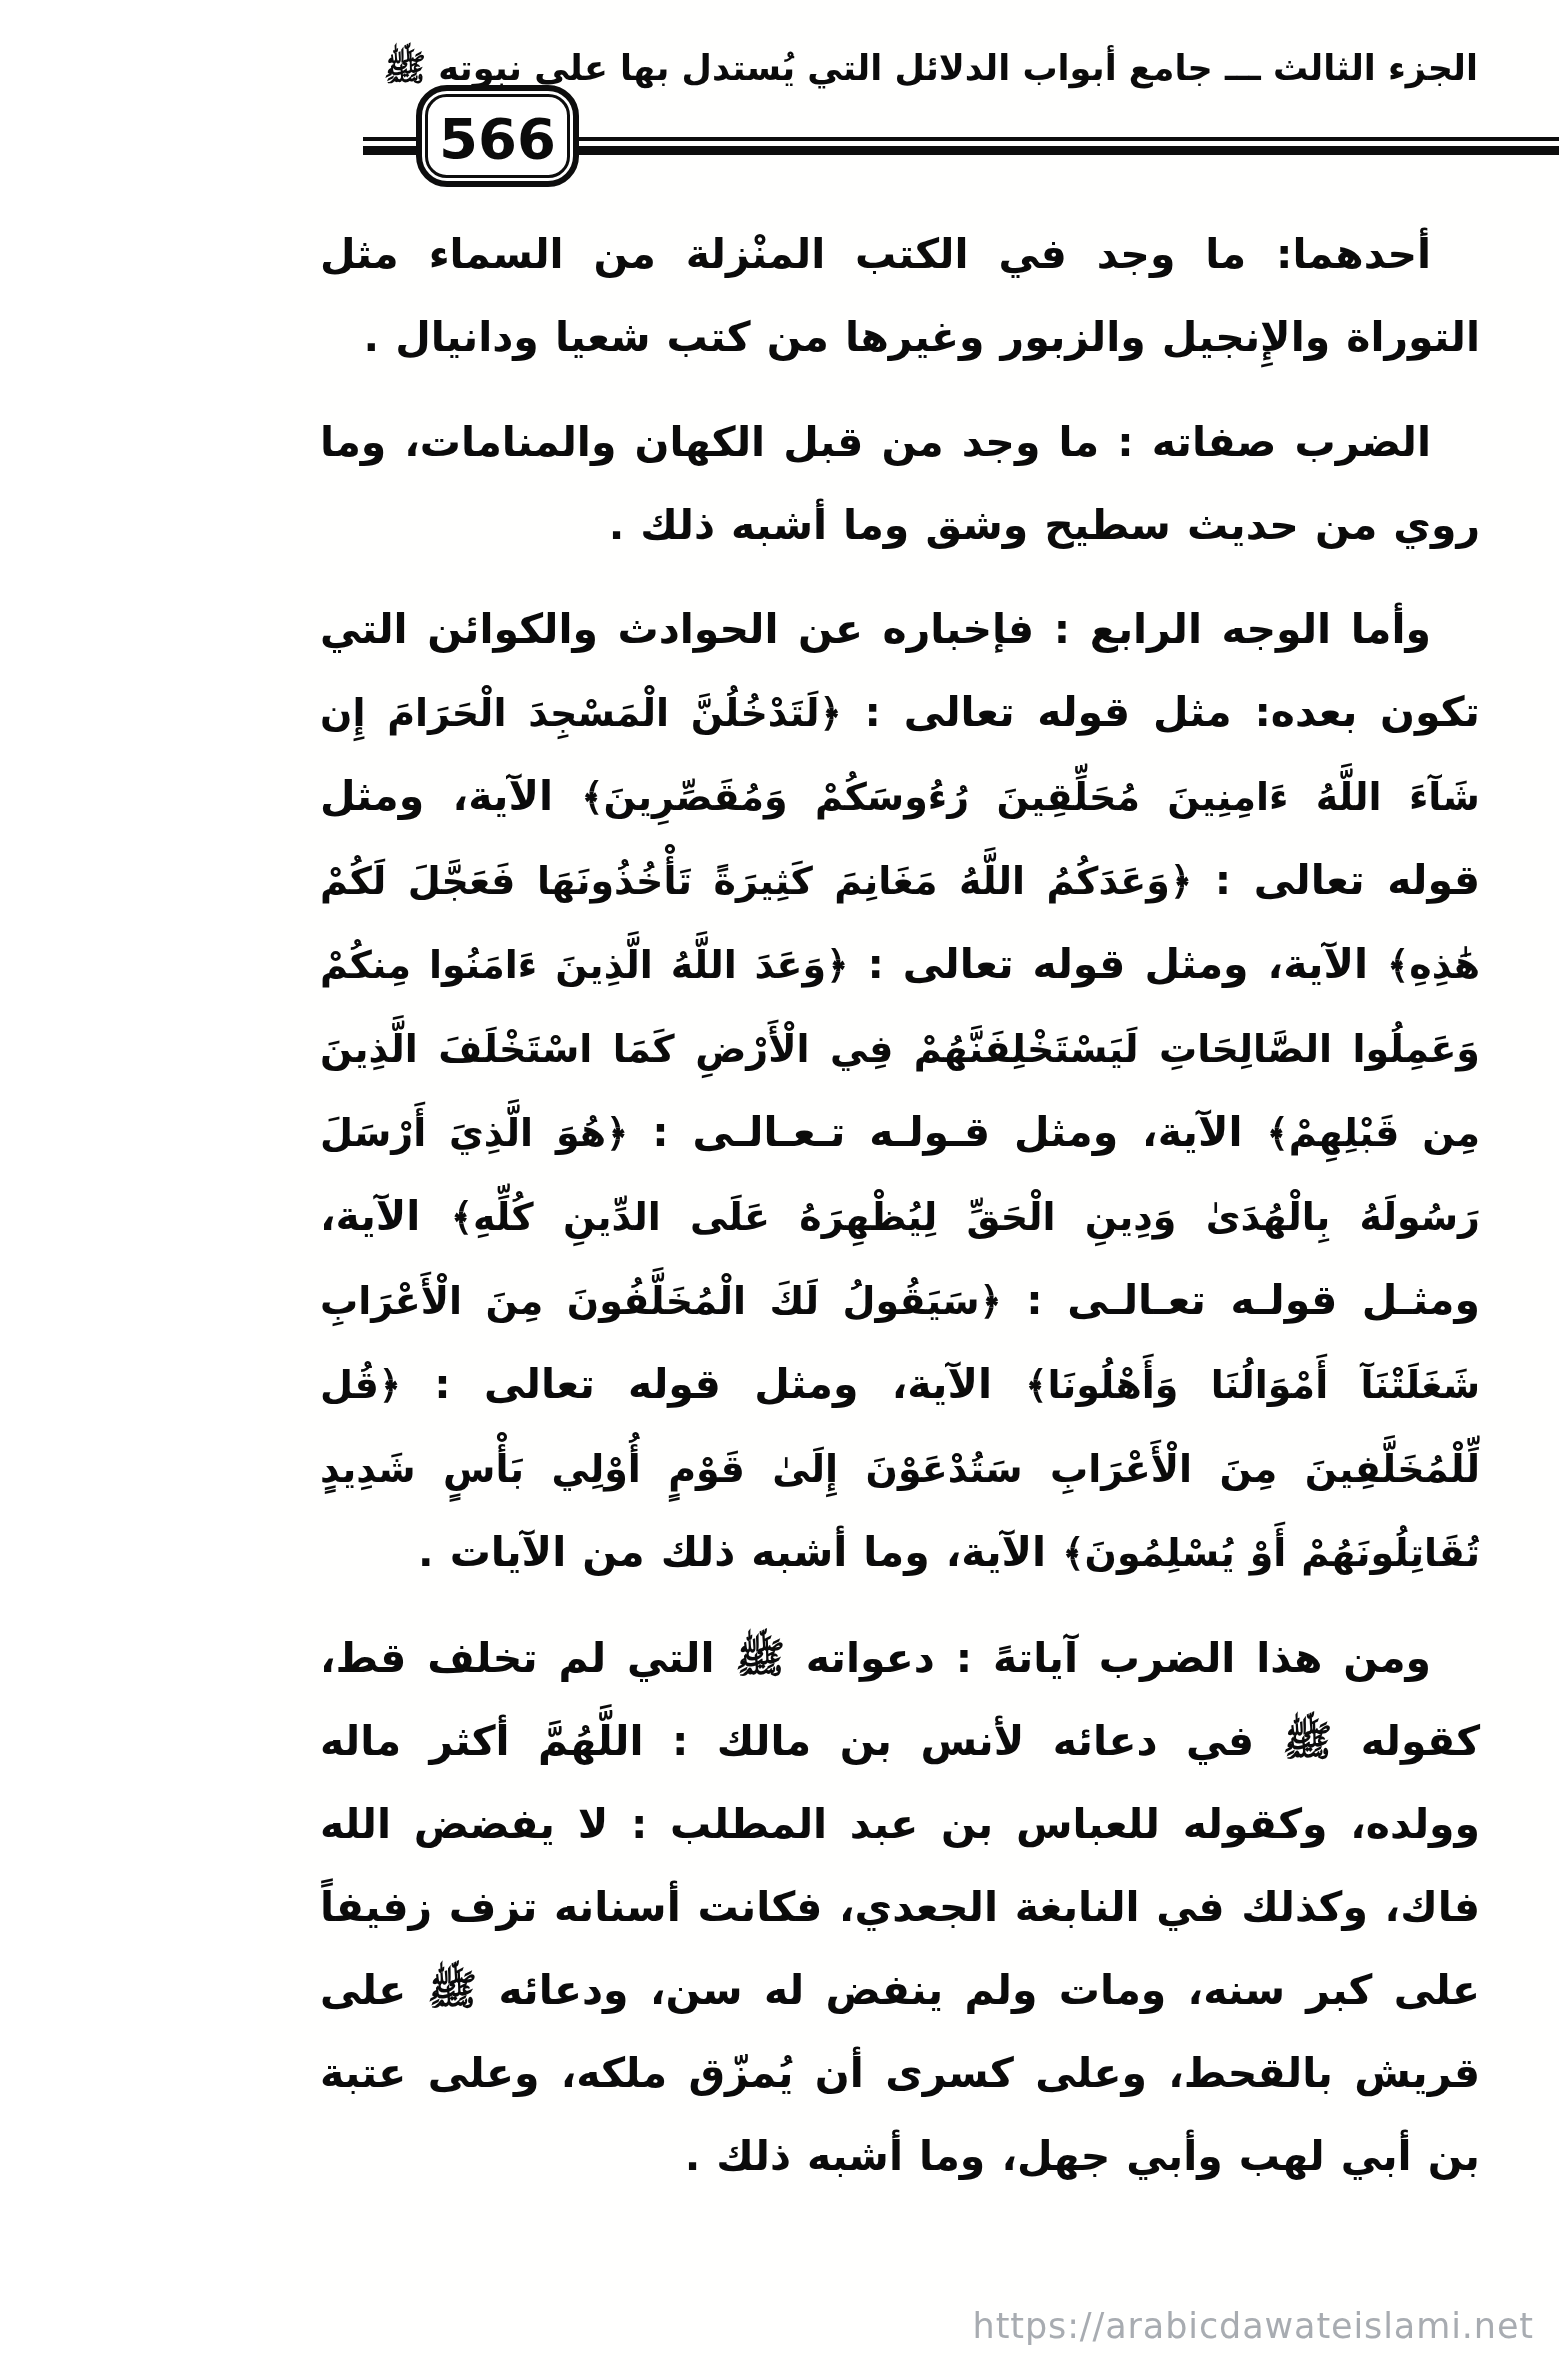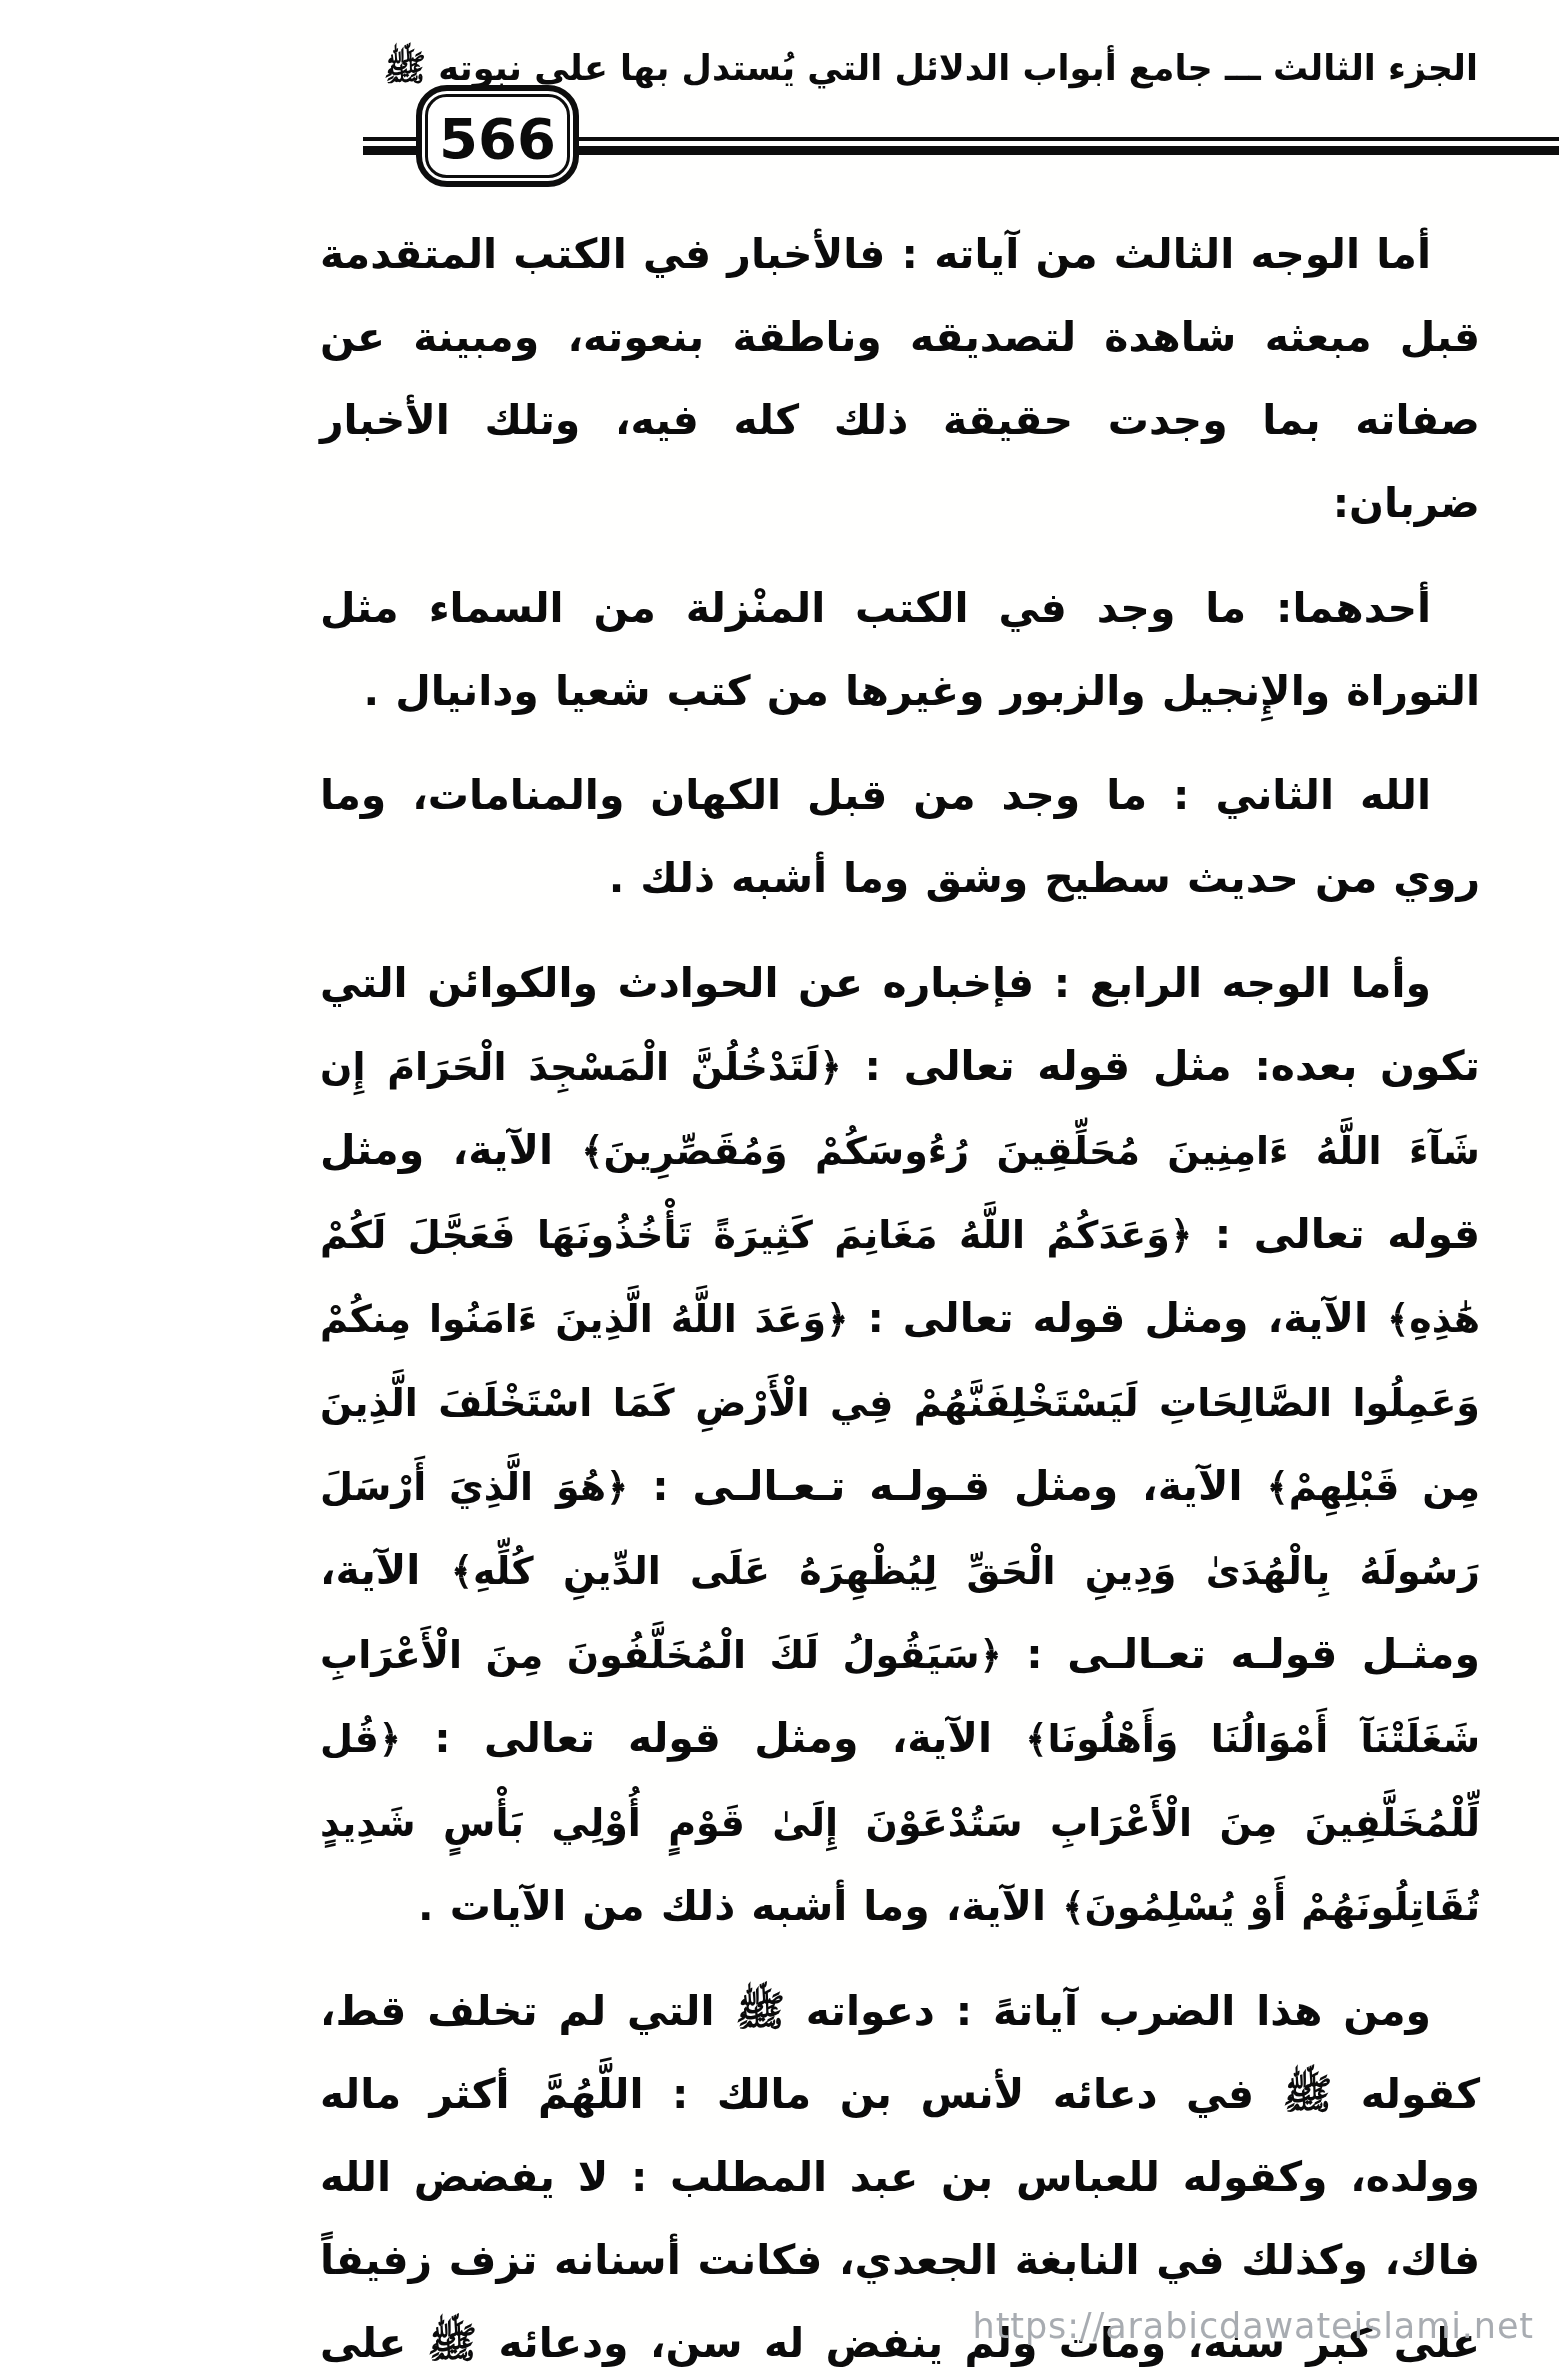--- a/index.html
+++ b/index.html
@@ -114,30 +114,27 @@
   <div class="header-title">الجزء الثالث ـــ جامع أبواب الدلائل التي يُستدل بها على نبوته ﷺ</div>
 
   <div class="header-rule"></div>
 
   <div class="page-number-badge">
     <span class="page-number">566</span>
   </div>
 
   <div class="page-body">
 
-    <p>
-      <span class="lead">أما الوجه الثالث من آياته :</span><span class="normal"> فالأخبار في الكتب المتقدمة قبل مبعثه شاهدة لتصديقه وناطقة بنعوته، ومبينة عن صفاته بما وجدت حقيقة ذلك كله فيه، وتلك الأخبار ضربان:</span>
-    </p>
 
     <p>
       <span class="lead">أحدهما:</span><span class="normal"> ما وجد في الكتب المنْزلة من السماء مثل التوراة والإِنجيل والزبور وغيرها من كتب شعيا ودانيال .</span>
     </p>
 
     <p>
-      <span class="lead">الله الثاني :</span><span class="normal"> ما وجد من قبل الكهان والمنامات، وما روي من حديث سطيح وشق وما أشبه ذلك .</span>
+      <span class="lead">الضرب صفاته :</span><span class="normal"> ما وجد من قبل الكهان والمنامات، وما روي من حديث سطيح وشق وما أشبه ذلك .</span>
     </p>
 
     <p>
       <span class="lead">وأما الوجه الرابع :</span><span class="normal"> فإخباره عن الحوادث والكوائن التي تكون بعده: مثل قوله تعالى : </span><span class="quran">﴿لَتَدْخُلُنَّ الْمَسْجِدَ الْحَرَامَ إِن شَآءَ اللَّهُ ءَامِنِينَ مُحَلِّقِينَ رُءُوسَكُمْ وَمُقَصِّرِينَ﴾</span><span class="normal"> الآية، ومثل قوله تعالى : </span><span class="quran">﴿وَعَدَكُمُ اللَّهُ مَغَانِمَ كَثِيرَةً تَأْخُذُونَهَا فَعَجَّلَ لَكُمْ هَٰذِهِ﴾</span><span class="normal"> الآية، ومثل قوله تعالى : </span><span class="quran">﴿وَعَدَ اللَّهُ الَّذِينَ ءَامَنُوا مِنكُمْ وَعَمِلُوا الصَّالِحَاتِ لَيَسْتَخْلِفَنَّهُمْ فِي الْأَرْضِ كَمَا اسْتَخْلَفَ الَّذِينَ مِن قَبْلِهِمْ﴾</span><span class="normal"> الآية، ومثل قـولـه تـعـالـى : </span><span class="quran">﴿هُوَ الَّذِيَ أَرْسَلَ رَسُولَهُ بِالْهُدَىٰ وَدِينِ الْحَقِّ لِيُظْهِرَهُ عَلَى الدِّينِ كُلِّهِ﴾</span><span class="normal"> الآية، ومثـل قولـه تعـالـى : </span><span class="quran">﴿سَيَقُولُ لَكَ الْمُخَلَّفُونَ مِنَ الْأَعْرَابِ شَغَلَتْنَآ أَمْوَالُنَا وَأَهْلُونَا﴾</span><span class="normal"> الآية، ومثل قوله تعالى : </span><span class="quran">﴿قُل لِّلْمُخَلَّفِينَ مِنَ الْأَعْرَابِ سَتُدْعَوْنَ إِلَىٰ قَوْمٍ أُوْلِي بَأْسٍ شَدِيدٍ تُقَاتِلُونَهُمْ أَوْ يُسْلِمُونَ﴾</span><span class="normal"> الآية، وما أشبه ذلك من الآيات .</span>
     </p>
 
     <p>
       <span class="lead">ومن هذا الضرب آياتهً :</span><span class="normal"> دعواته ﷺ التي لم تخلف قط، كقوله ﷺ في دعائه لأنس بن مالك : اللَّهُمَّ أكثر ماله وولده، وكقوله للعباس بن عبد المطلب : لا يفضض الله فاك، وكذلك في النابغة الجعدي، فكانت أسنانه تزف زفيفاً على كبر سنه، ومات ولم ينفض له سن، ودعائه ﷺ على قريش بالقحط، وعلى كسرى أن يُمزّق ملكه، وعلى عتبة بن أبي لهب وأبي جهل، وما أشبه ذلك .</span>
     </p>
 

